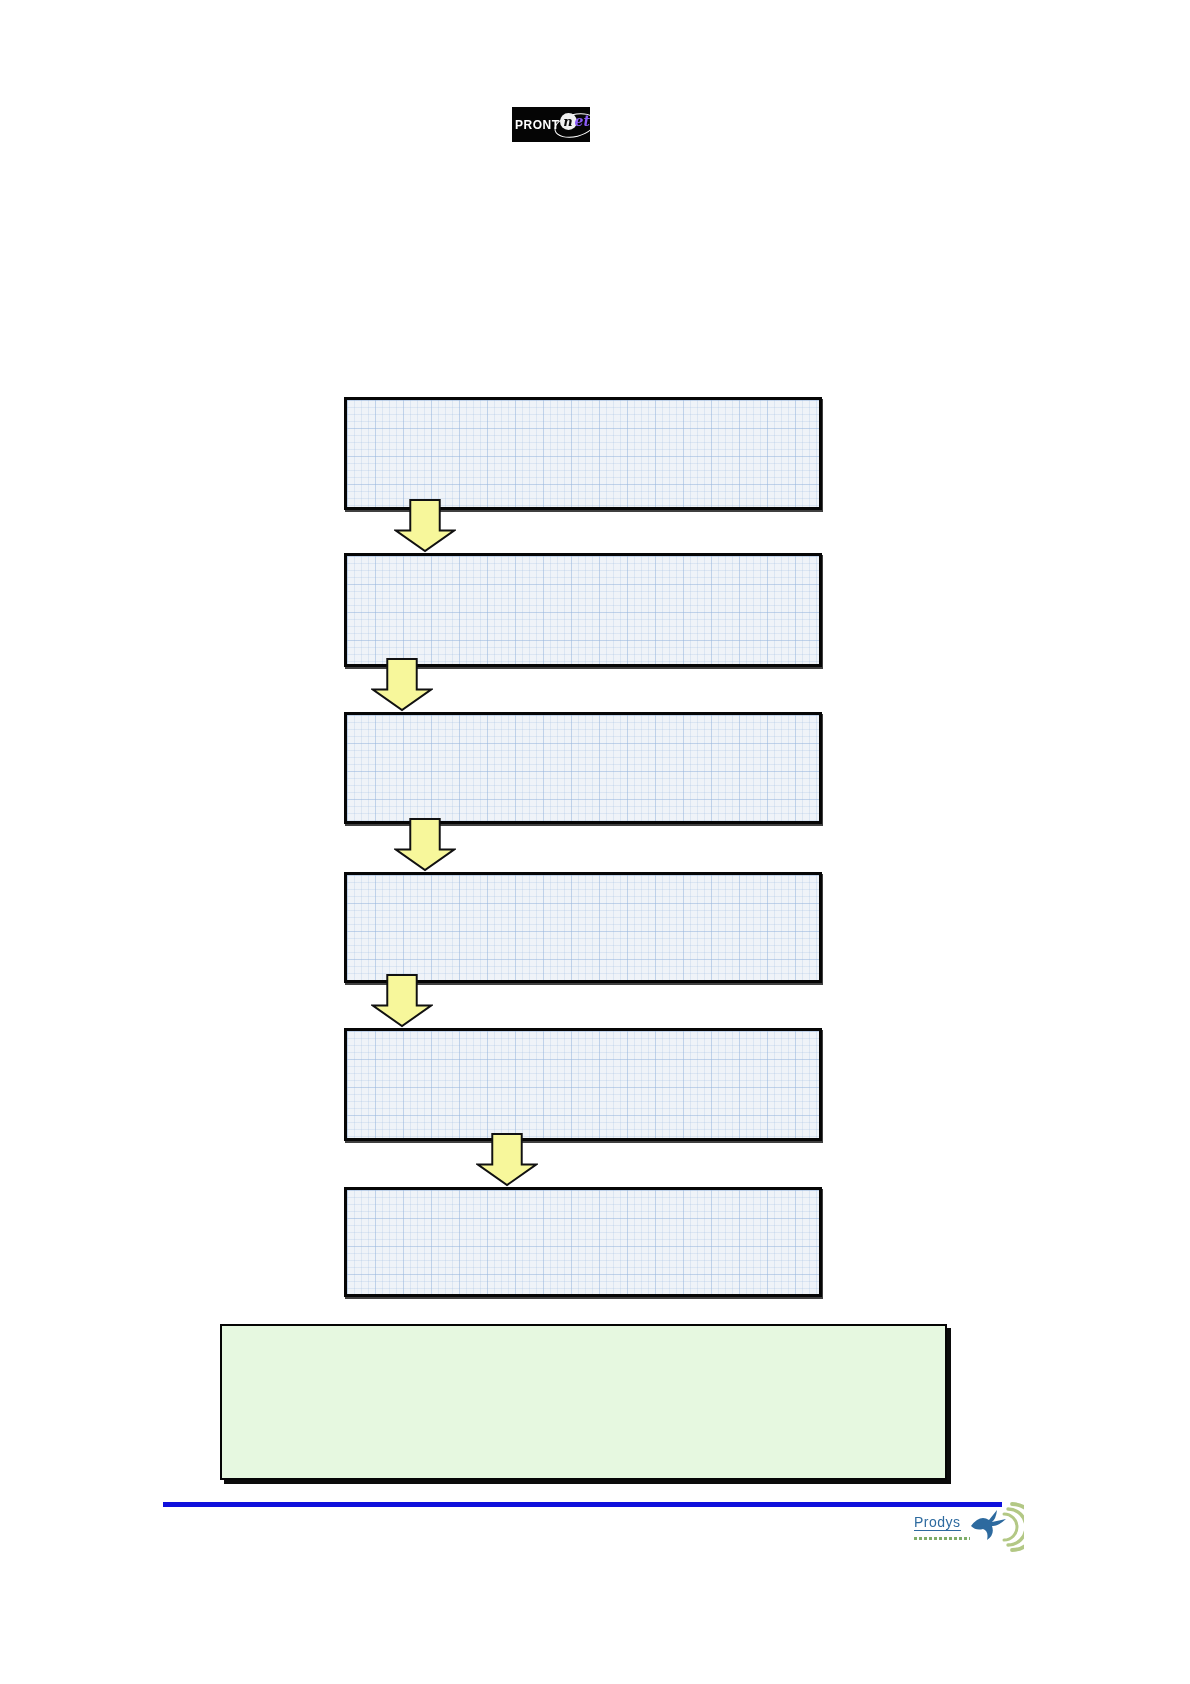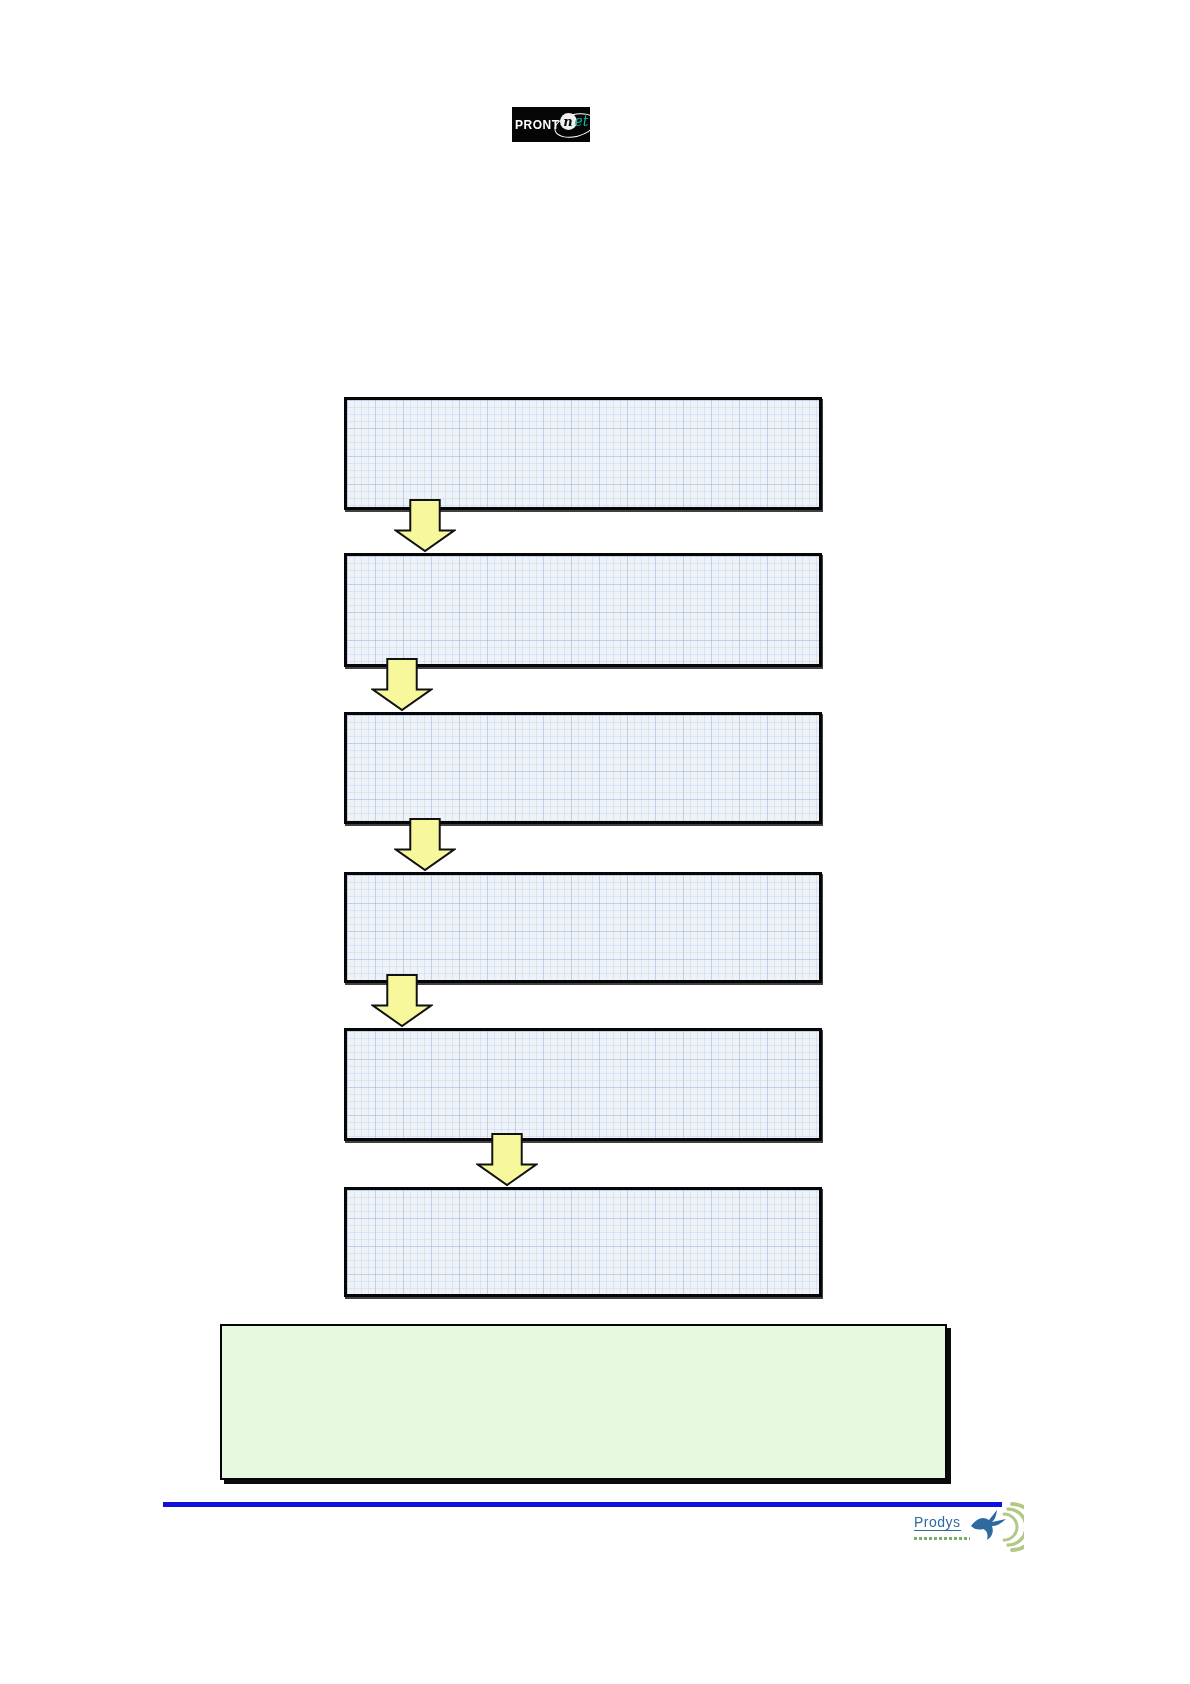--- a/index.html
+++ b/index.html
@@ -30,22 +30,22 @@
   }
   .net-n{
     position:absolute;left:0px;top:6px;width:17px;height:17px;
     background:#f0f0f0;border-radius:50%;
     color:#0a0a0a;font-family:"DejaVu Serif", serif;
     font-style:italic;font-weight:bold;font-size:13px;
     display:flex;align-items:center;justify-content:center;line-height:1;
   }
   .net-et{
     position:absolute;left:15px;top:7px;
-    color:#14b8a6;font-family:"DejaVu Serif", serif;
-    font-style:italic;font-weight:normal;font-size:14px;line-height:1;
+    color:#8b5cf6;font-family:"DejaVu Serif", serif;
+    font-style:italic;font-weight:bold;font-size:14px;line-height:1;
   }
 
   
   .flow-box{
     position:absolute;left:344px;width:478px;box-sizing:border-box;
     border:3px solid #060606;
     background-color:#eff3f8;
     background-image:
       linear-gradient(rgba(150,180,220,.40) 1px, transparent 1px),
       linear-gradient(90deg, rgba(150,180,220,.40) 1px, transparent 1px),

